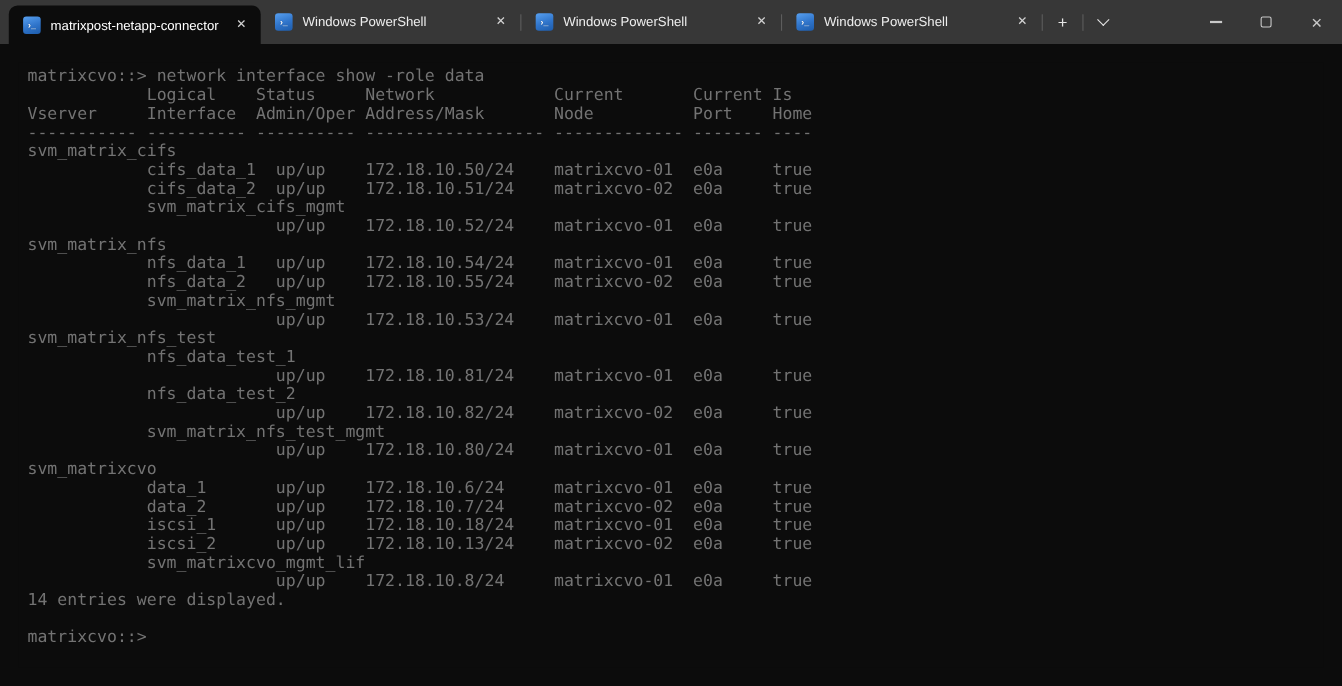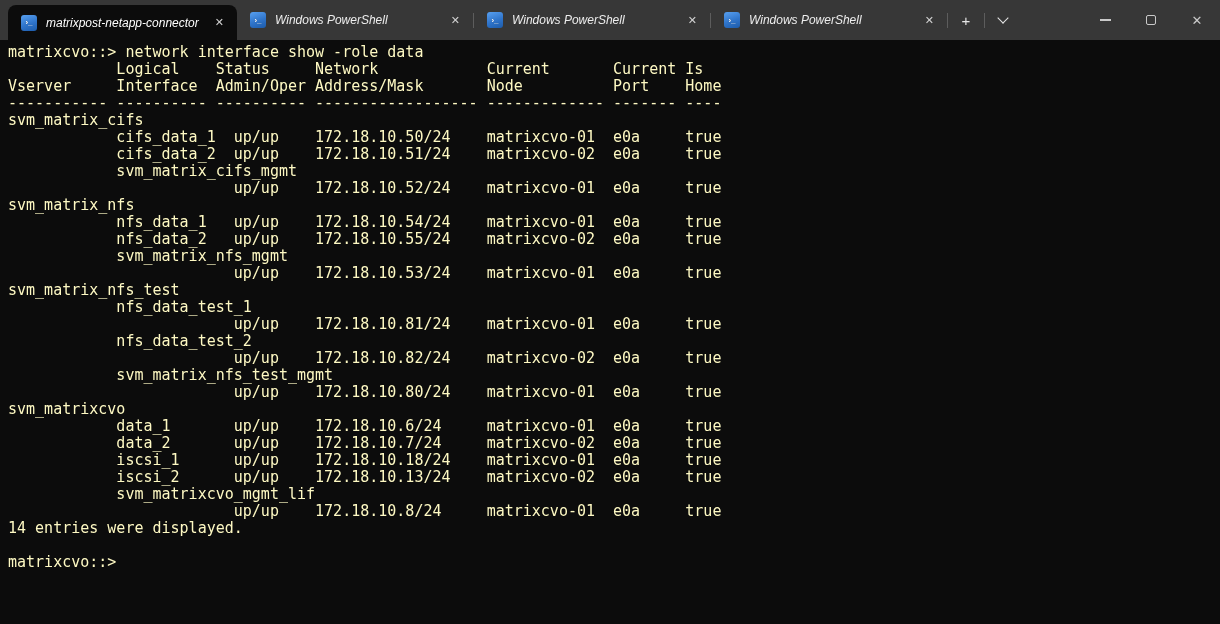--- a/index.html
+++ b/index.html
@@ -25,21 +25,21 @@
   }
   .tab.active {
     width:229px; height:35px;
     background:#0c0c0c;
     border-radius:8px 8px 0 0;
     color:#ffffff;
   }
   .tab-title {
     flex:1 1 auto; min-width:0;
     font-size:12px; line-height:14px;
-    white-space:nowrap; overflow:hidden;font-style:italic;
+    white-space:nowrap; overflow:hidden;
   }
   .tab-close {
     flex:0 0 auto; font-size:11px; line-height:11px; color:#d2d2d2;
     padding:3px 4px; border-radius:3px;
   }
   .tab-divider, .action-divider {
     width:1px; height:15px; background:#5d5d5d; align-self:center; flex:0 0 1px;
   }
   .tab-actions { display:flex; align-items:center; }
   .icon-btn {
@@ -64,22 +64,22 @@
   .ps-icon {
     flex:0 0 16px; width:16px; height:16px; border-radius:3px;
     background:linear-gradient(160deg,#58a0f0 0%, #2f74ca 55%, #1d5cab 100%);
     color:#ffffff; font-size:8px; font-weight:bold;
     display:flex; align-items:center; justify-content:center;
     text-shadow:0 0 1px rgba(0,0,0,.4);
   }
 
   
   .terminal {
-    flex:1 1 auto; margin:0; padding:4px 0 0 8px;
-    background:#0c0c0c; color:#fef9c3;
+    flex:1 1 auto; margin:17px; padding:4px 0 0 8px;
+    background:#0c0c0c; color:#737373;
     font-family:"DejaVu Sans Mono", monospace;
     font-size:15px; line-height:17px;
     white-space:pre; overflow:hidden;
   }
 </style>
 </head>
 <body>
 
 <div class="window">
 

